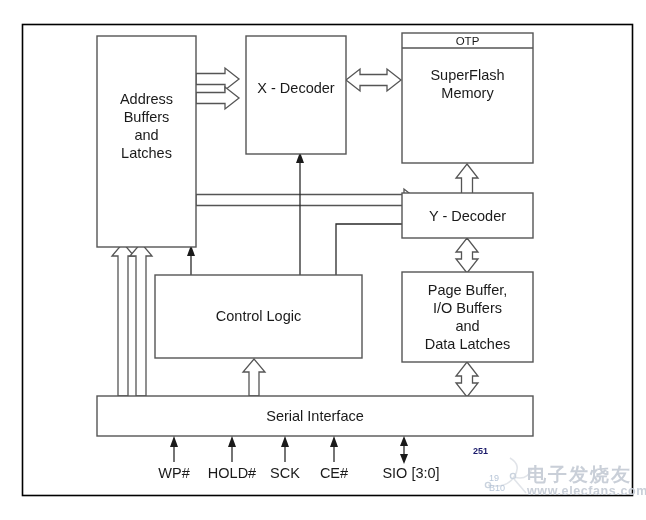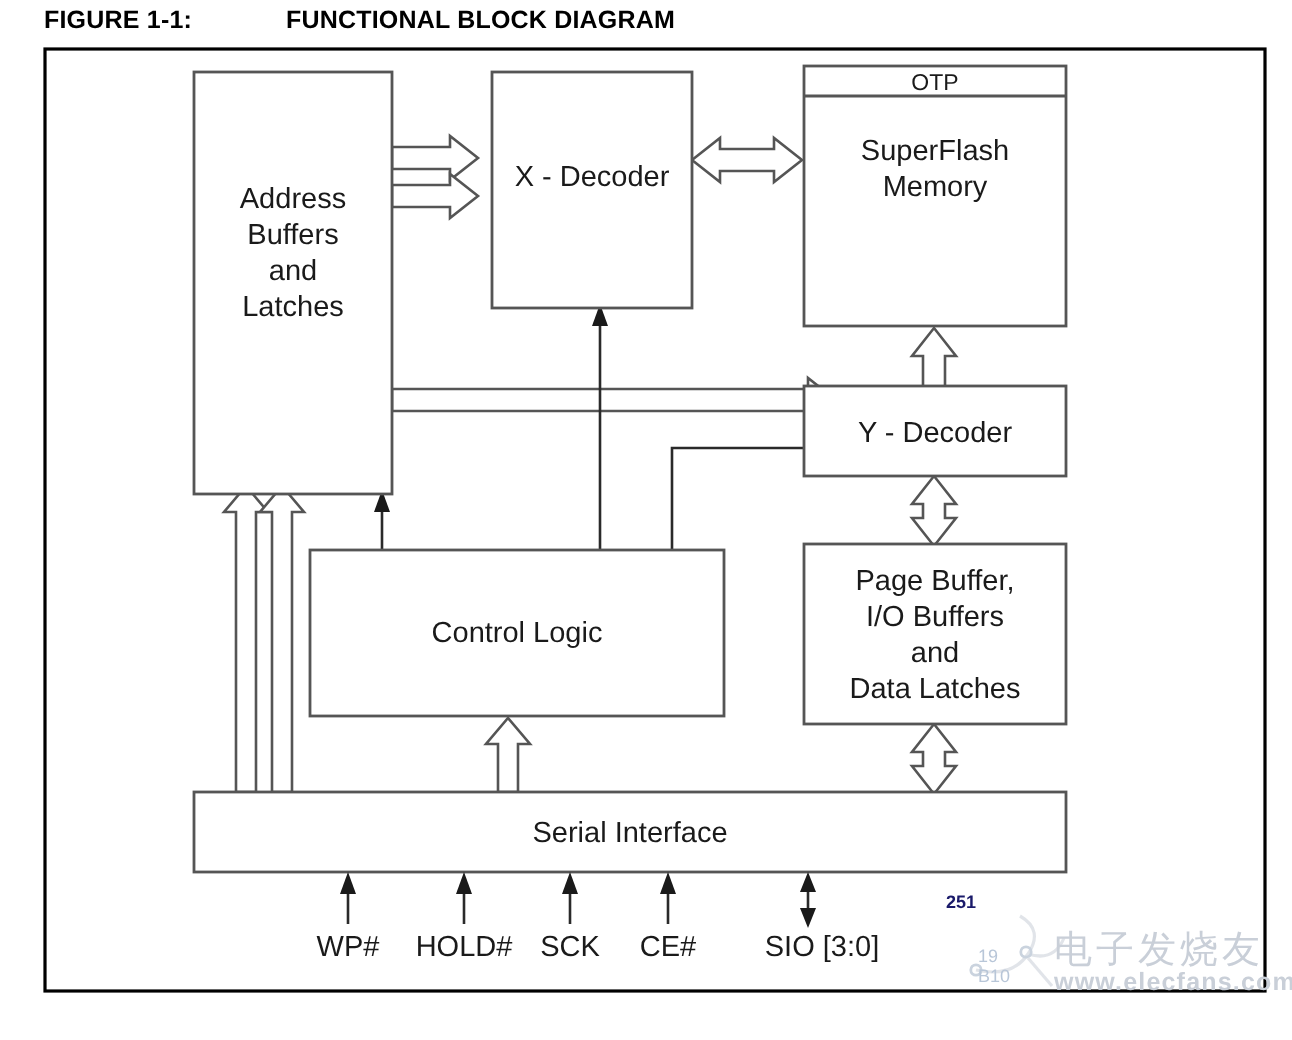--- a/index.html
+++ b/index.html
@@ -117,21 +117,21 @@
     font-size: 9px;
     font-weight: normal;
     color: #b8c6d8;
     letter-spacing: 0px;
   }
   .wm-cn {
     position: absolute;
     left: 527px;
     top: 462px;
     font-size: 19px;
-    font-weight: normal;
+    font-weight: bold;
     color: #c9cfd8;
     letter-spacing: 2px;
     white-space: nowrap;
   }
   .wm-url {
     position: absolute;
     left: 527px;
     top: 484px;
     font-size: 12.5px;
     font-weight: bold;
@@ -146,24 +146,20 @@
     width: 60px;
     height: 45px;
     opacity: 0.55;
   }
 </style>
 </head>
 <body>
 
 <div id="page">
 
-  <div class="fig-header">
-    <div class="fig-label">FIGURE 1-1:</div>
-    <div class="fig-title">FUNCTIONAL BLOCK DIAGRAM</div>
-  </div>
 
   <svg class="diagram" width="646" height="520" viewBox="0 0 646 520">
 
     <rect class="frame" x="22.5" y="24.5" width="610" height="471"></rect>
 
     <g>
       <path class="harrow" d="M 196 194.5 L 404 194.5 L 404 189 L 418 200 L 404 211 L 404 205.5 L 196 205.5 Z"></path>
     </g>
 
     <g>

